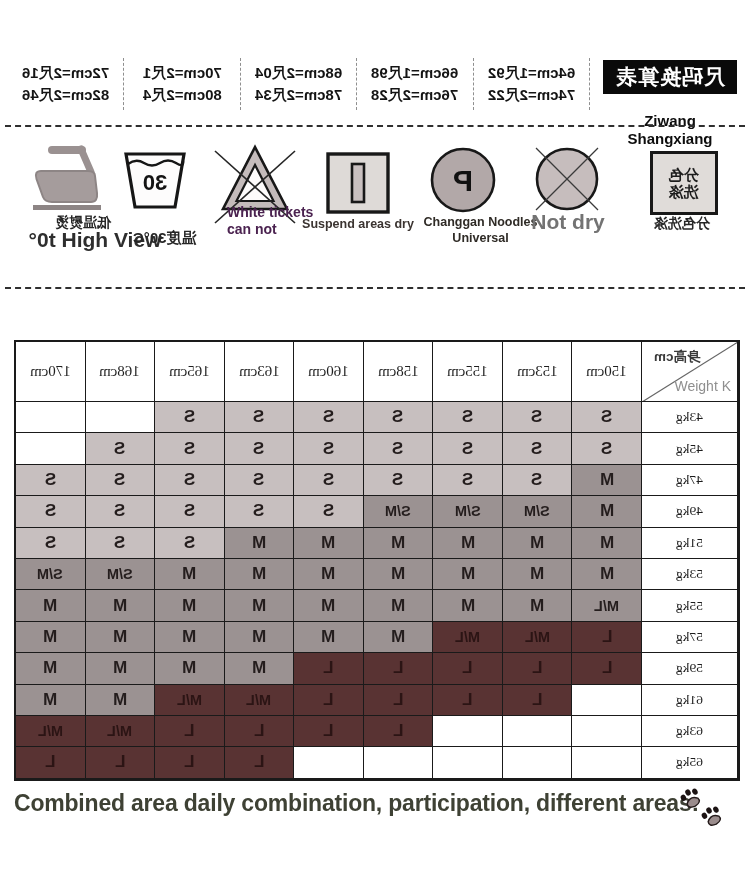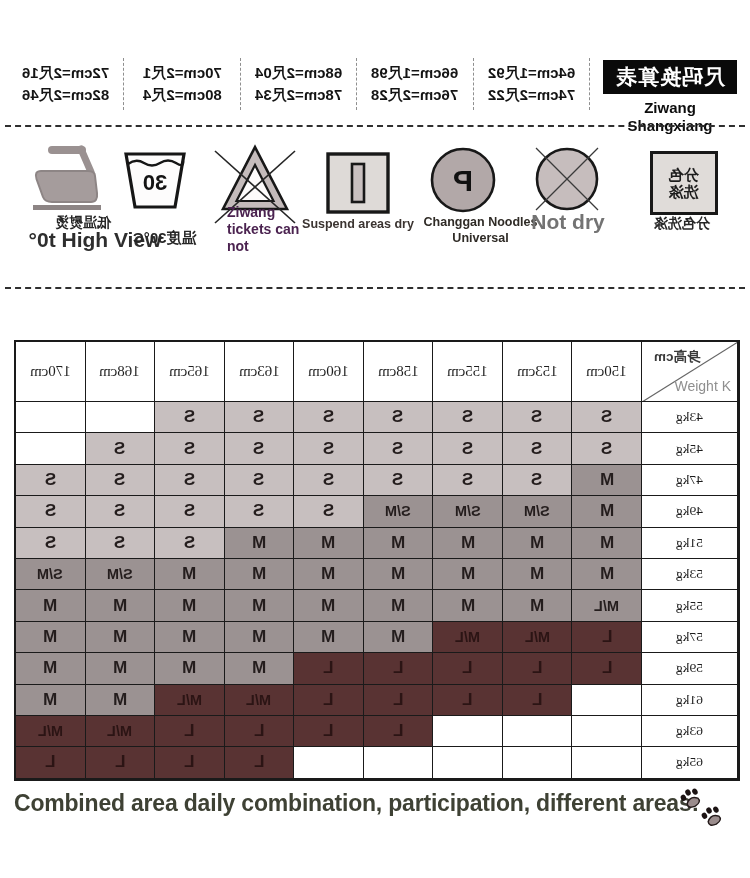--- a/index.html
+++ b/index.html
@@ -6,21 +6,21 @@
   #page{position:relative;width:750px;height:878px;background:#fff;overflow:hidden;
         font-family:"Liberation Sans",sans-serif;color:#1a1a1a;}
   .mx{display:inline-block;transform:scaleX(-1);}
   
   #conv{position:absolute;left:8px;top:58px;width:582px;display:flex;}
   .conv-col{flex:1;text-align:center;padding:4px 0;border-right:1px dashed #8f8f8f;}
   .conv-line{font-weight:700;font-size:15px;line-height:22px;color:#141414;white-space:nowrap;}
   
   #badge{position:absolute;left:603px;top:60px;width:134px;text-align:center;}
   #badge-box{background:#0a0a0a;color:#fff;font-weight:700;font-size:21px;line-height:34px;letter-spacing:1px;}
-  #badge-sub{font-weight:700;font-size:15px;color:#0d0d0d;line-height:18px;margin-top:5px;}
+  #badge-sub{font-weight:700;font-size:15px;color:#0d0d0d;line-height:18px;margin-top:18px;}
   
   .hdash{position:absolute;left:5px;width:740px;border-top:2px dashed #2f2f2f;}
   
   .care{position:absolute;}
   .clabel{position:absolute;text-align:center;}
   .cn{font-weight:700;color:#262626;}
   
   #sep-box{position:absolute;left:650px;top:151px;width:62px;height:58px;background:#e0dcd9;
            border:3px solid #181818;display:flex;align-items:center;justify-content:center;}
   #sep-box .inner{font-weight:700;font-size:15px;line-height:17px;color:#1c1c1c;width:2.1em;text-align:center;}
@@ -101,21 +101,21 @@
   <div class="clabel cn" style="left:100px;top:229px;width:130px;font-size:15px"><span class="mx">温度30°C</span></div>
 
   <div class="care" style="left:214px;top:141px">
     <svg width="82" height="84" viewBox="0 0 82 84">
       <polygon points="41,6 9,68 73,68" fill="#c4bbbb" stroke="#181818" stroke-width="2.6"></polygon>
       <polygon points="41,24 22.5,60 59.5,60" fill="#fdfbfb" stroke="#181818" stroke-width="2.2"></polygon>
       <line x1="1" y1="10" x2="81" y2="82" stroke="#262626" stroke-width="1.6"></line>
       <line x1="81" y1="10" x2="1" y2="82" stroke="#262626" stroke-width="1.6"></line>
     </svg>
   </div>
-  <div class="clabel" style="left:227px;top:204px;width:88px;font-size:14px;font-weight:700;color:#4b2350;text-align:left;line-height:17px">Ziwang tickets can not</div>
+  <div class="clabel" style="left:227px;top:204px;width:88px;font-size:14px;font-weight:700;color:#4b2350;text-align:left;line-height:17px">White tickets can not</div>
 
   <div class="care" style="left:326px;top:152px">
     <svg width="64" height="62" viewBox="0 0 64 62">
       <rect x="2" y="2" width="60" height="58" fill="#dedad7" stroke="#181818" stroke-width="3.4"></rect>
       <rect x="26" y="12" width="12" height="38" fill="#c9c0c0" stroke="#181818" stroke-width="2.6"></rect>
     </svg>
   </div>
   <div class="clabel" style="left:290px;top:217px;width:136px;font-size:12.5px;font-weight:700;color:#3b3431">Suspend areas dry</div>
 
   <div class="care" style="left:428px;top:145px">

